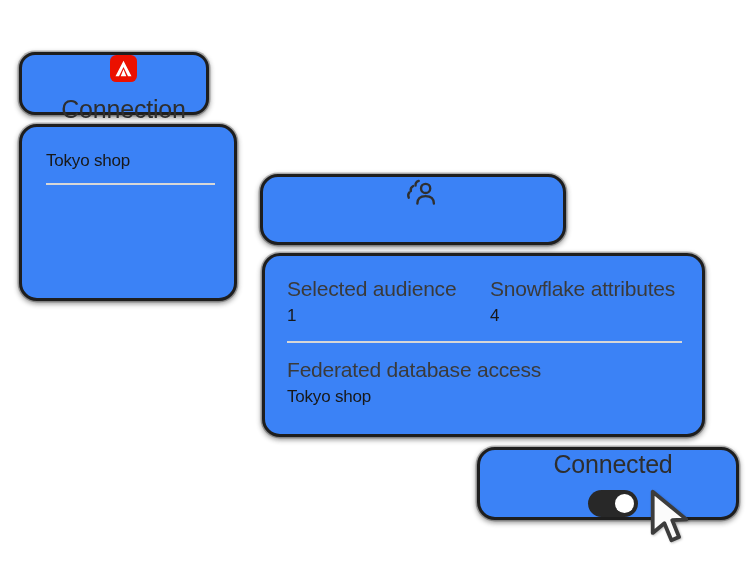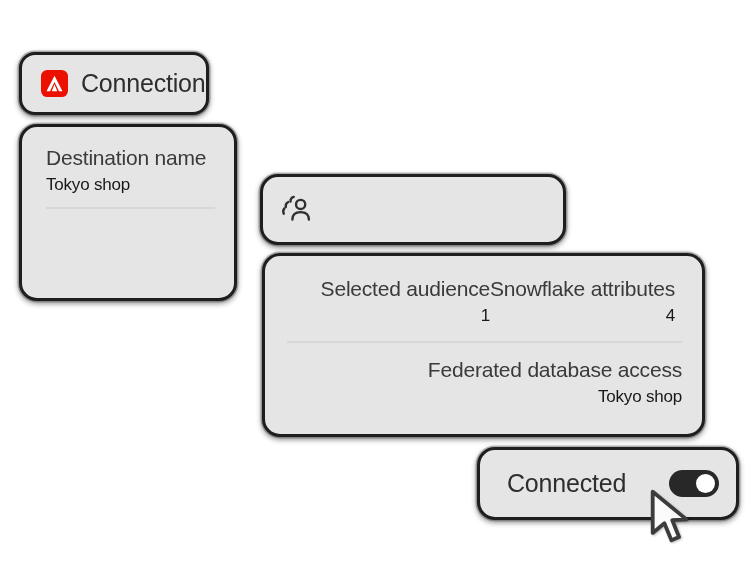--- a/index.html
+++ b/index.html
@@ -3,40 +3,41 @@
 <meta charset="utf-8">
 <style>
   * { margin:0; padding:0; box-sizing:border-box; }
   html,body { background:#ffffff; }
   .canvas {
     position:relative; width:750px; height:563px; background:#ffffff;
     font-family:"Liberation Sans","DejaVu Sans",sans-serif; overflow:hidden;
     letter-spacing:-0.2px; color:#2e2e2e;
   }
   .card {
-    position:absolute; background:#e5e5e5;
+    position:absolute; background:#3b82f6;
     border:3px solid #1e1e1e; border-radius:18px;
     box-shadow:0 0 0 1.5px rgba(30,30,30,0.28), 0 2px 5px 1px rgba(30,30,30,0.45);
+    flex-direction:column;
   }
   
   .card-connection { left:19px; top:52px; width:190px; height:63px; border-radius:16px;
     display:flex; align-items:center; padding-left:19px; gap:13px; }
   .card-title { font-size:25px; color:#2e2e2e; white-space:nowrap; }
   .adobe-logo { width:27px; height:27px; flex:0 0 auto; display:block; }
   
   .card-destination { left:19px; top:124px; width:218px; height:177px; padding:19px 19px 0 24px; }
   .field-label { font-size:21px; color:#3a3a3a; white-space:nowrap; }
   .field-value { font-size:17px; font-weight:400; color:#181818; margin-top:5px; white-space:nowrap; }
   .divider { border:none; border-top:2px solid #d7d7d7; margin:12px 0; }
   
   .card-setup { left:260px; top:174px; width:306px; height:71px;
     display:flex; align-items:center; padding-left:17px; gap:11px; }
   .audience-ico { width:33px; height:33px; flex:0 0 auto; display:block; }
   
-  .card-summary { left:262px; top:253px; width:443px; height:184px; padding:21px 20px 0 22px;text-align:right; }
+  .card-summary { left:262px; top:253px; width:443px; height:184px; padding:21px 20px 0 22px; }
   .stats-row { display:flex; }
   .stat-col1 { width:203px; }
   .card-summary .divider { margin:15px 0; }
   
   .card-connected { left:477px; top:447px; width:262px; height:73px;
     display:flex; align-items:center; justify-content:space-between; padding:0 17px 0 27px; }
   .toggle { position:relative; width:50px; height:27px; border-radius:14px;
     background:#282828; flex:0 0 auto; cursor:pointer; }
   .toggle .knob { position:absolute; top:4px; right:4px; width:19px; height:19px;
     border-radius:50%; background:#ffffff; }
@@ -53,21 +54,20 @@
     <svg class="adobe-logo" viewBox="0 0 30 30" aria-hidden="true">
       <rect x="0" y="0" width="30" height="30" rx="7" fill="#eb1000"></rect>
       <path fill="#ffffff" d="M15 6.4 L23.9 23.5 H20.0 L15 13.2 L10.0 23.5 H6.1 Z"></path>
       <path fill="#ffffff" d="M15 15.9 L18.1 23.5 H11.9 Z"></path>
     </svg>
     <div class="card-title">Connection</div>
   </div>
 
   <div class="card card-destination">
     <div>
-      <div class="field-label">Destination name</div>
       <div class="field-value">Tokyo shop</div>
     </div>
     <hr class="divider">
     <div>
     </div>
   </div>
 
   <div class="card card-setup">
     <svg class="audience-ico" viewBox="0 0 36 36" fill="none" stroke="#2f2f2f" stroke-width="2.6" stroke-linecap="round" aria-hidden="true">
       <circle cx="22.5" cy="12.5" r="5"></circle>

